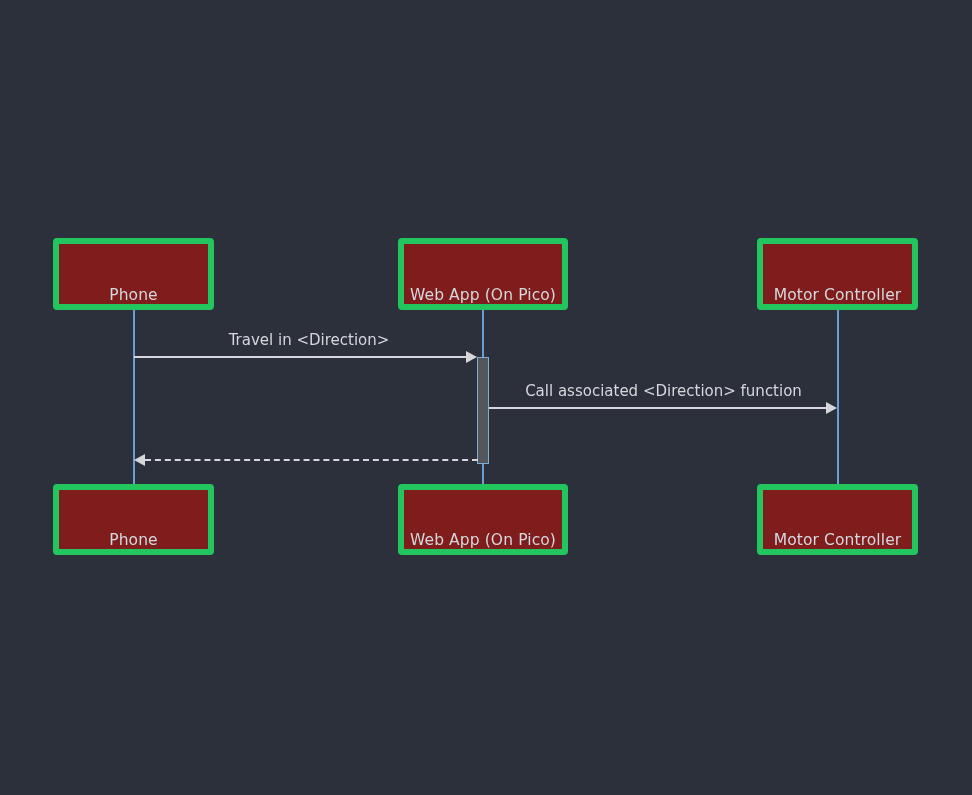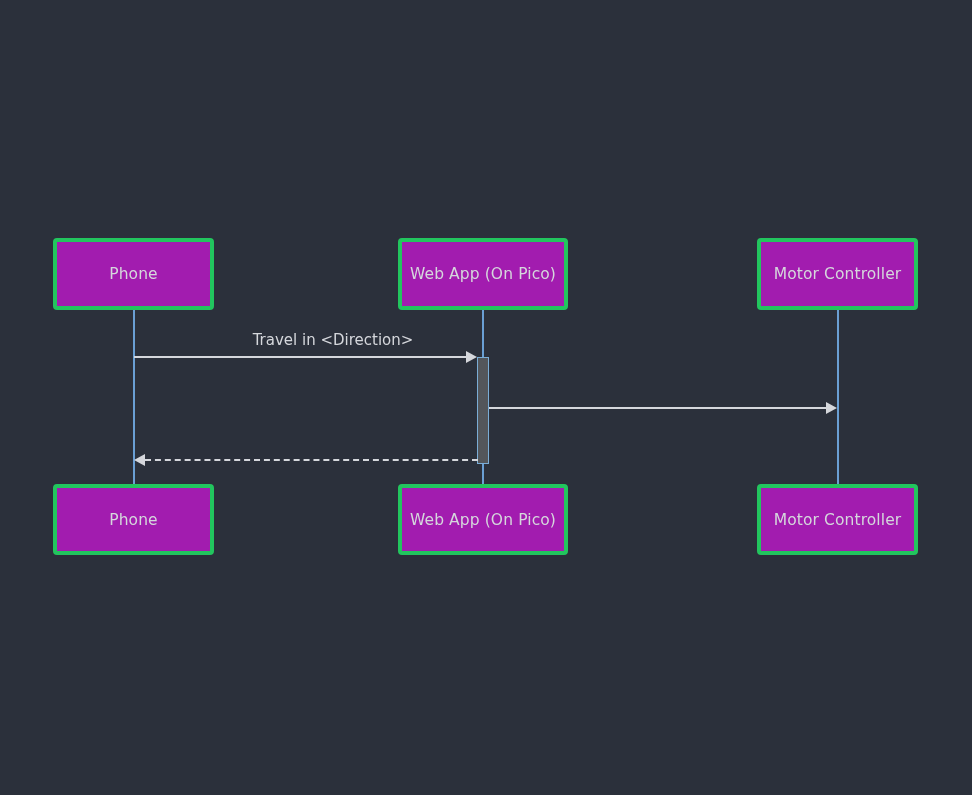--- a/index.html
+++ b/index.html
@@ -18,25 +18,25 @@
     width: 972px;
     height: 795px;
   }
   .lifeline {
     position: absolute;
     width: 2px;
     background: #6a9fd4;
   }
   .actor-box {
     position: absolute;
-    background: #a21caf;
-    border: 4px solid #22c55e;
+    background: #7f1d1d;
+    border: 6px solid #22c55e;
     border-radius: 4px;
     display: flex;
-    align-items: center;
+    align-items: flex-end;
     justify-content: center;
     box-sizing: border-box;
   }
   .actor-label {
     color: #d5d7dc;
     font-size: 15.5px;
     font-family: "DejaVu Sans", sans-serif;
     letter-spacing: 0.1px;
     white-space: nowrap;
   }
@@ -72,21 +72,20 @@
     border-bottom: 6px solid transparent;
     border-right: 11px solid #d5d7dc;
   }
   .msg-label {
     position: absolute;
     color: #d5d7dc;
     font-size: 15px;
     font-family: "DejaVu Sans", sans-serif;
     white-space: nowrap;
     text-align: center;
-    padding-left: 24px;
   }
 </style>
 </head>
 <body>
 
 <div id="diagram">
 
   <div class="lifeline" style="left:133px; top:310px; height:178px;"></div>
   <div class="lifeline" style="left:482px; top:310px; height:178px;"></div>
   <div class="lifeline" style="left:837px; top:310px; height:178px;"></div>
@@ -100,20 +99,21 @@
   <div class="actor-box" style="left:757px; top:238px; width:161px; height:72px;">
     <span class="actor-label">Motor Controller</span>
   </div>
 
   <div class="activation" style="left:477px; top:357px; width:12px; height:107px;"></div>
 
   <div class="msg-label" style="left:134px; top:331px; width:350px;">Travel in &lt;Direction&gt;</div>
   <div class="msg-line" style="left:134px; top:356px; width:333px;"></div>
   <div class="arrowhead-right" style="left:466px; top:351px;"></div>
 
+  <div class="msg-label" style="left:489px; top:382px; width:349px;">Call associated &lt;Direction&gt; function</div>
   <div class="msg-line" style="left:489px; top:407px; width:338px;"></div>
   <div class="arrowhead-right" style="left:826px; top:402px;"></div>
 
   <div class="msg-line-dashed" style="left:145px; top:459px; width:333px;"></div>
   <div class="arrowhead-left" style="left:134px; top:454px;"></div>
 
   <div class="actor-box" style="left:53px; top:484px; width:161px; height:71px;">
     <span class="actor-label">Phone</span>
   </div>
   <div class="actor-box" style="left:398px; top:484px; width:170px; height:71px;">

